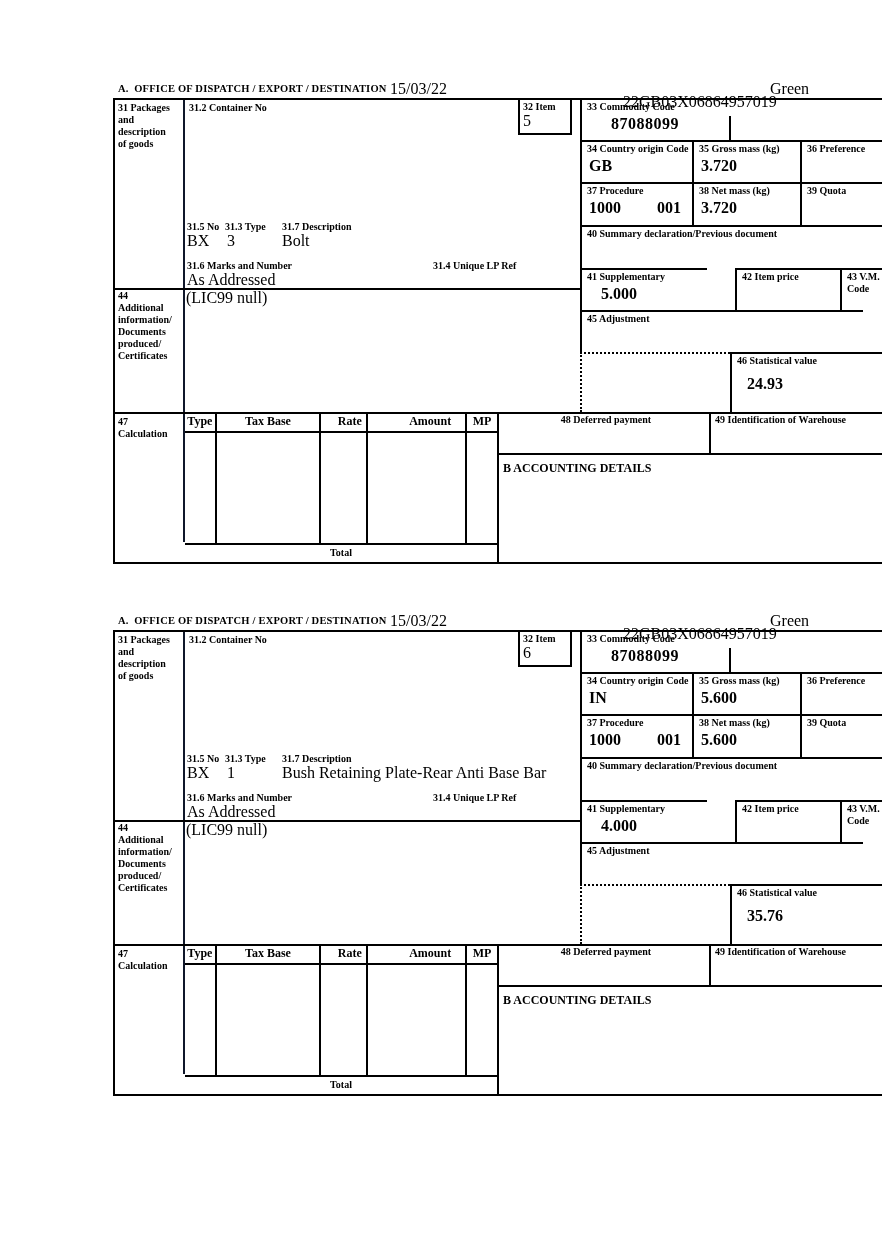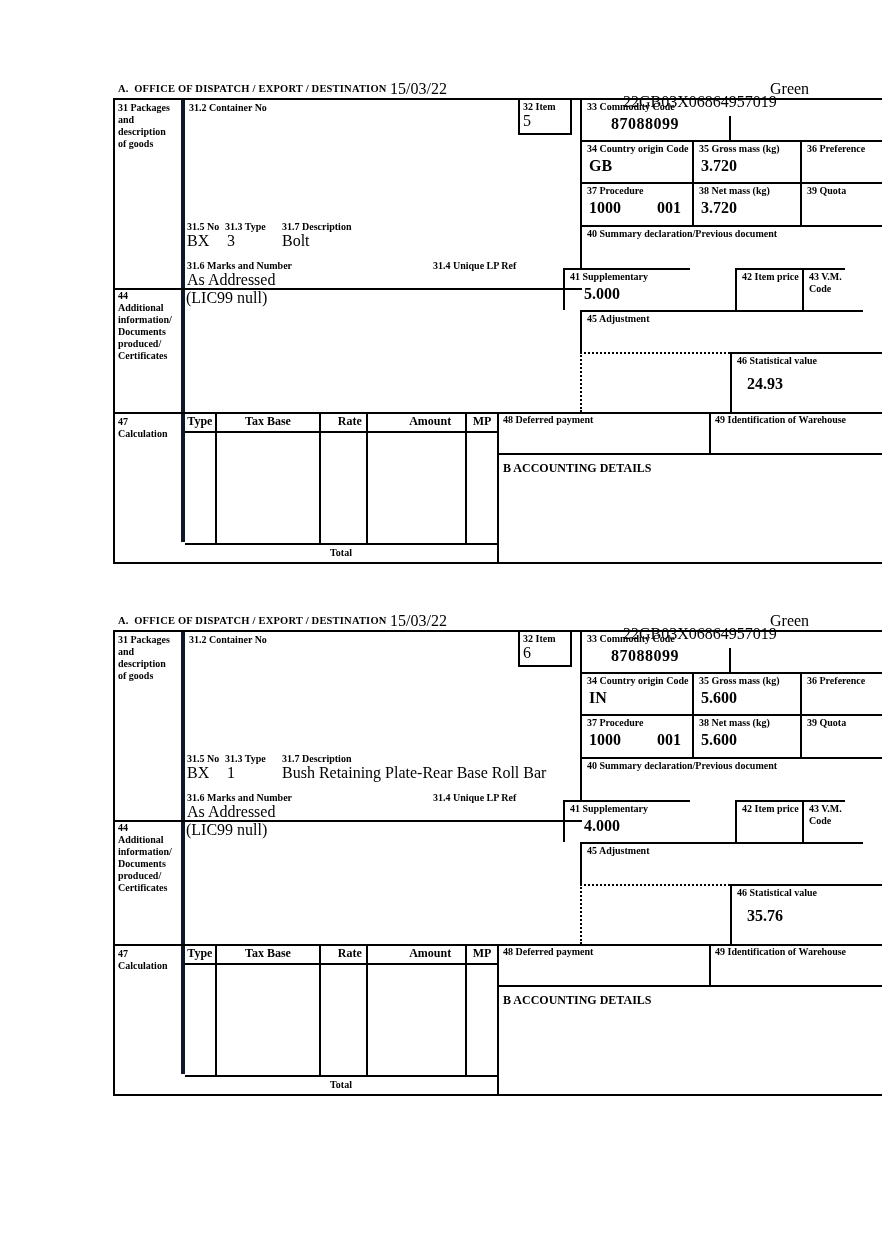--- a/index.html
+++ b/index.html
@@ -22,21 +22,21 @@
   .hdr-route { position:absolute; left:657px; top:0; font-size:16px; }
 
   .form { position:relative; width:782px; height:466px; border:2px solid #000; }
   .form > div { position:absolute; }
 
   .lbl { font-size:10px; font-weight:bold; line-height:12px; }
   .pre { white-space:pre-line; }
   .val { font-size:16px; line-height:17px; white-space:nowrap; }
 
   
-  .col31 { left:0; top:0; width:70px; height:442px; border-right:4px solid #0f172a; }
+  .col31 { left:0; top:0; width:70px; height:442px; border-right:2px solid #0f172a; }
   .col31 .l31 { position:absolute; top:2px;  left:3px; }
   .col31 .l44 { position:absolute; top:190px; left:3px; }
   .col31 .l47 { position:absolute; top:316px; left:3px; }
 
   
   .h44 { left:0; top:188px; width:467px; height:0; border-top:2px solid #000; }
   .h47 { left:0; top:312px; width:778px; height:0; border-top:2px solid #000; }
 
   
   .l312 { left:74px;  top:2px; }
@@ -61,44 +61,44 @@
   .tick33 { left:614px; top:16px; width:0; height:24px; border-left:2px solid #000; }
   .b34 { left:465px; top:40px;  width:112px; height:42px; border-left:2px solid #000; border-top:2px solid #000; }
   .b35 { left:577px; top:40px;  width:108px; height:42px; border-left:2px solid #000; border-top:2px solid #000; }
   .b36 { left:685px; top:40px;  width:93px;  height:42px; border-left:2px solid #000; border-top:2px solid #000; }
   .b37 { left:465px; top:82px;  width:112px; height:43px; border-left:2px solid #000; border-top:2px solid #000; }
   .b37 .proc { display:flex; gap:36px; }
   .b38 { left:577px; top:82px;  width:108px; height:43px; border-left:2px solid #000; border-top:2px solid #000; }
   .b39 { left:685px; top:82px;  width:93px;  height:43px; border-left:2px solid #000; border-top:2px solid #000; }
   .b40 { left:465px; top:125px; width:313px; height:43px; border-left:2px solid #000; border-top:2px solid #000; }
   .b40 .val { margin-left:20px; }
-  .b41 { left:448px; top:168px; width:127px; height:42px; border-left:2px solid #000; border-top:2px solid #000; }
+  .b41 { left:465px; top:168px; width:127px; height:42px; border-left:2px solid #000; border-top:2px solid #000; }
   .b41 .val { margin-left:14px; }
   .b42 { left:620px; top:168px; width:105px; height:42px; border-left:2px solid #000; border-top:2px solid #000; }
-  .b43 { left:687px; top:168px; width:43px;  height:42px; border-left:2px solid #000; border-top:2px solid #000; }
+  .b43 { left:725px; top:168px; width:43px;  height:42px; border-left:2px solid #000; border-top:2px solid #000; }
   .b45 { left:465px; top:210px; width:283px; height:42px; border-left:2px solid #000; border-top:2px solid #000; }
   .dash45 { left:465px; top:252px; width:150px; height:60px; border-left:2px dotted #000; border-top:2px dotted #000; }
   .b46 { left:615px; top:252px; width:163px; height:60px; border-left:2px solid #000; border-top:2px solid #000; }
   .b46 .val { margin:8px 0 0 10px; }
 
   
   .calc { left:70px; top:312px; width:314px; height:150px; border-right:2px solid #000; }
   .calc-head { display:flex; height:21px; border-bottom:2px solid #000; }
   .calc-body { display:flex; height:112px; border-bottom:2px solid #000; }
   .cc { height:100%; display:flex; align-items:center; justify-content:center;
         font-size:12px; font-weight:bold; }
   .cc1 { width:32px;  border-right:2px solid #000; }
   .cc2 { width:105px; border-right:2px solid #000; }
   .cc3 { width:47px;  border-right:2px solid #000; justify-content:flex-end; padding-right:4px; }
   .cc4 { width:100px; border-right:2px solid #000; justify-content:flex-end; padding-right:14px; }
   .cc5 { width:30px; }
   .calc-total { height:17px; line-height:15px; text-align:center; font-size:10px; font-weight:bold;border-radius:8px; }
 
   
-  .b48 { left:384px; top:312px; width:210px; height:43px; border-bottom:2px solid #000; padding:2px 0 0 4px; }
+  .b48 { left:384px; top:312px; width:210px; height:43px; border-bottom:2px solid #000; padding:2px 0 0 4px;text-align:center; }
   .b49 { left:594px; top:312px; width:184px; height:43px; border-left:2px solid #000; border-bottom:2px solid #000; padding:2px 0 0 4px; }
   .acct { left:384px; top:355px; width:312px; height:107px; padding:7px 0 0 4px; }
   .acct .lbl { font-size:12px; }
 </style>
 </head>
 <body>
 
 <div id="sections">
   <section class="section">
     <div class="hdr">
@@ -264,21 +264,21 @@
       <div class="lbl l312">31.2 Container No</div>
       <div class="box32">
         <div class="lbl">32 Item</div>
         <div class="val">6</div>
       </div>
       <div class="lbl l315">31.5 No</div>
       <div class="lbl l313">31.3 Type</div>
       <div class="lbl l317">31.7 Description</div>
       <div class="val v315">BX</div>
       <div class="val v313">1</div>
-      <div class="val v317">Bush Retaining Plate-Rear Base Roll Bar</div>
+      <div class="val v317">Bush Retaining Plate-Rear Anti Base Bar</div>
       <div class="lbl l316">31.6 Marks and Number</div>
       <div class="lbl l314">31.4 Unique LP Ref</div>
       <div class="val v316">As Addressed</div>
       <div class="val v44">(LIC99 null)</div>
 
       <div class="rb b33">
         <div class="lbl">33 Commodity Code</div>
         <div class="val">87088099</div>
       </div>
       <div class="tick33"></div>

